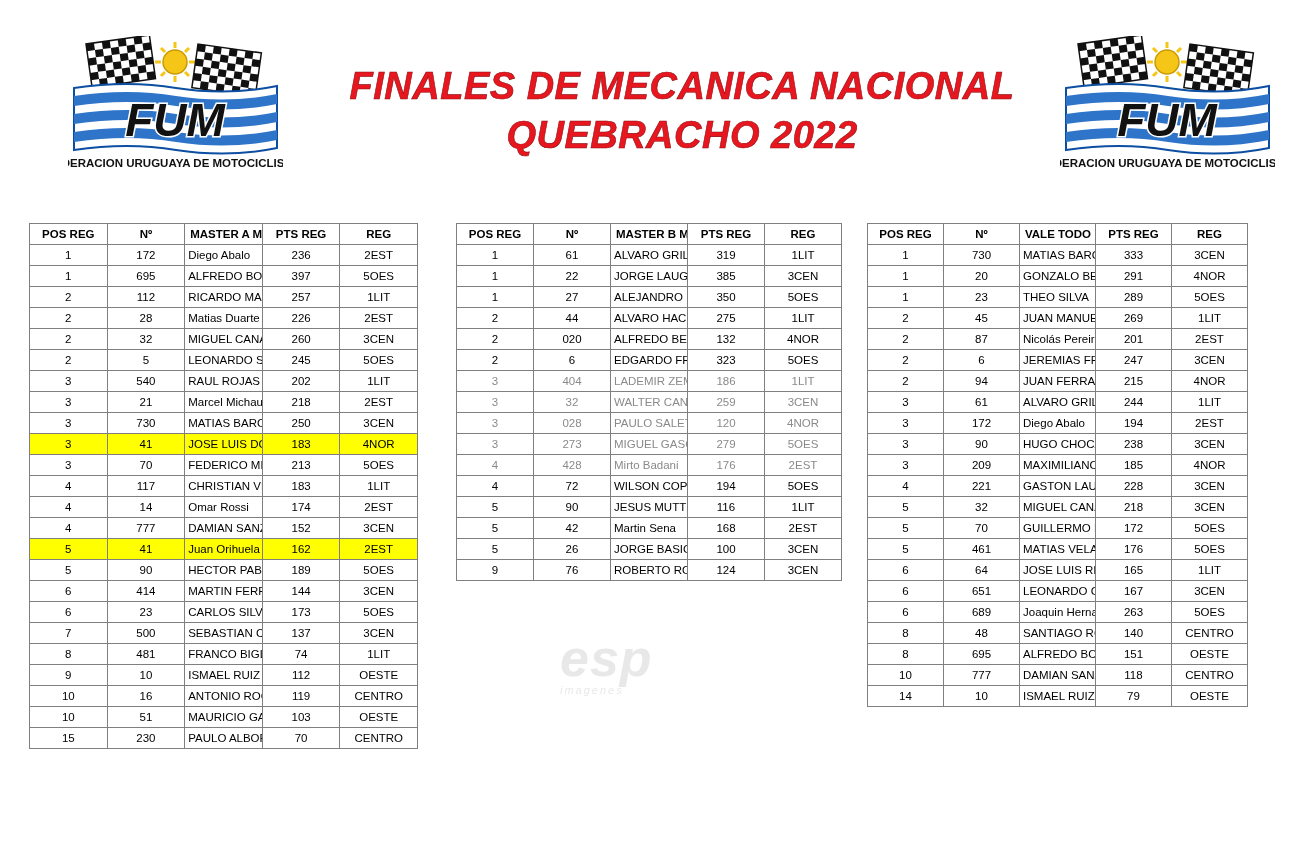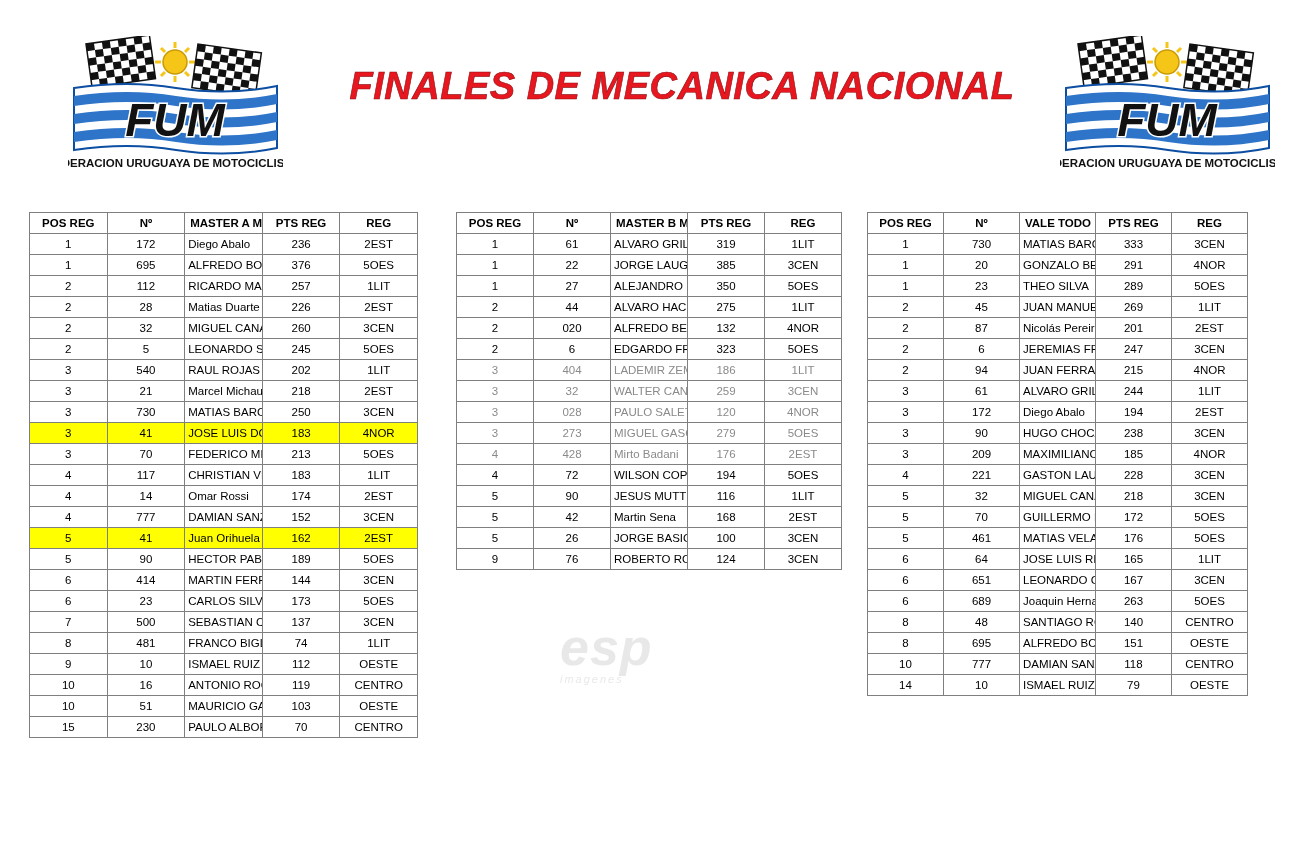--- a/index.html
+++ b/index.html
@@ -46,21 +46,21 @@
     color: #e8171f;
     font-size: 38px;
     letter-spacing: 0.5px;
     line-height: 1.28;
     -webkit-text-stroke: 0.6px #8c0d10;
   }
 
   
   .tables {
     position: absolute;
-    top: 212px;
+    top: 223px;
     left: 0;
     width: 1300px;
     height: 520px;
   }
   .table-wrap {
     position: absolute;
     top: 0;
   }
   .table-wrap.t1 { left: 29px;  width: 389px; }
   .table-wrap.t2 { left: 456px; width: 386px; }
@@ -205,20 +205,21 @@
         <path d="M6,78 Q60,70 108,78 Q160,86 209,76 L209,86 Q160,96 108,88 Q60,80 6,88 Z" fill="#2e74c8"></path>
         <path d="M6,96 Q60,88 108,96 Q160,104 209,94 L209,104 Q160,114 108,106 Q60,98 6,106 Z" fill="#2e74c8"></path>
         <text x="107" y="100" text-anchor="middle" font-family="Liberation Sans, sans-serif" font-size="46" font-weight="bold" font-style="italic" fill="#111" stroke="#ffffff" stroke-width="3" paint-order="stroke">FUM</text>
       </g>
       <text x="107" y="131" text-anchor="middle" font-family="Liberation Sans, sans-serif" font-size="11.5" font-weight="bold" fill="#111">FEDERACION URUGUAYA DE MOTOCICLISMO</text>
     </svg>
   </div>
 
   <div class="title-block">
     <div class="title-line">FINALES DE MECANICA NACIONAL</div>
+    <div class="title-line">QUEBRACHO 2022</div>
   </div>
 
   <div class="logo right">
     <svg viewBox="0 0 215 140" xmlns="http://www.w3.org/2000/svg">
       <circle cx="107" cy="26" r="12" fill="#f5c518" stroke="#c99a06" stroke-width="1.5"></circle>
       <g stroke="#f5c518" stroke-width="3">
         <line x1="107" y1="6" x2="107" y2="12"></line>
         <line x1="107" y1="40" x2="107" y2="46"></line>
         <line x1="87" y1="26" x2="93" y2="26"></line>
         <line x1="121" y1="26" x2="127" y2="26"></line>
@@ -320,21 +321,21 @@
             <td class="c-pos">1</td>
             <td class="c-num">172</td>
             <td class="c-name">Diego Abalo</td>
             <td class="c-pts">236</td>
             <td class="c-reg">2EST</td>
           </tr>
           <tr>
             <td class="c-pos">1</td>
             <td class="c-num">695</td>
             <td class="c-name">ALFREDO BOLLELLA</td>
-            <td class="c-pts">376</td>
+            <td class="c-pts">397</td>
             <td class="c-reg">5OES</td>
           </tr>
           <tr>
             <td class="c-pos">2</td>
             <td class="c-num">112</td>
             <td class="c-name">RICARDO MAZZARINO</td>
             <td class="c-pts">257</td>
             <td class="c-reg">1LIT</td>
           </tr>
           <tr>

